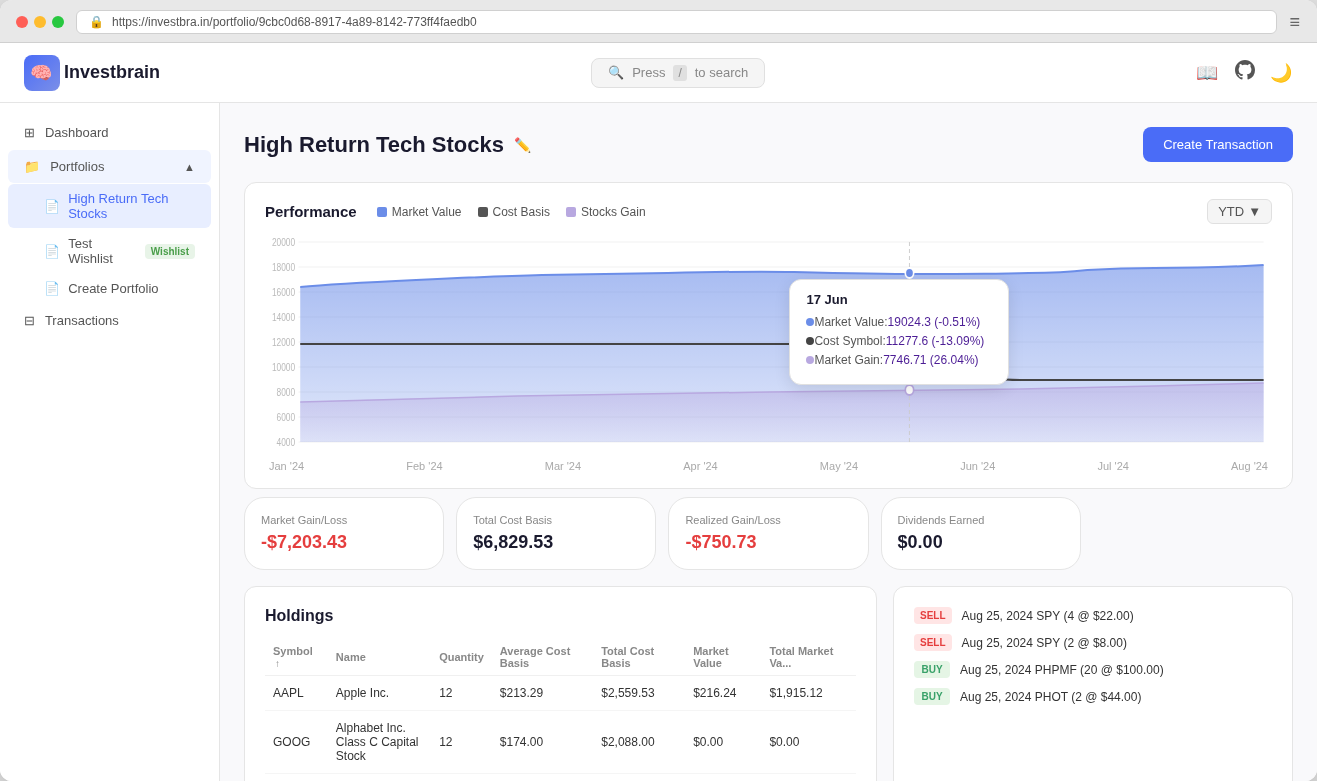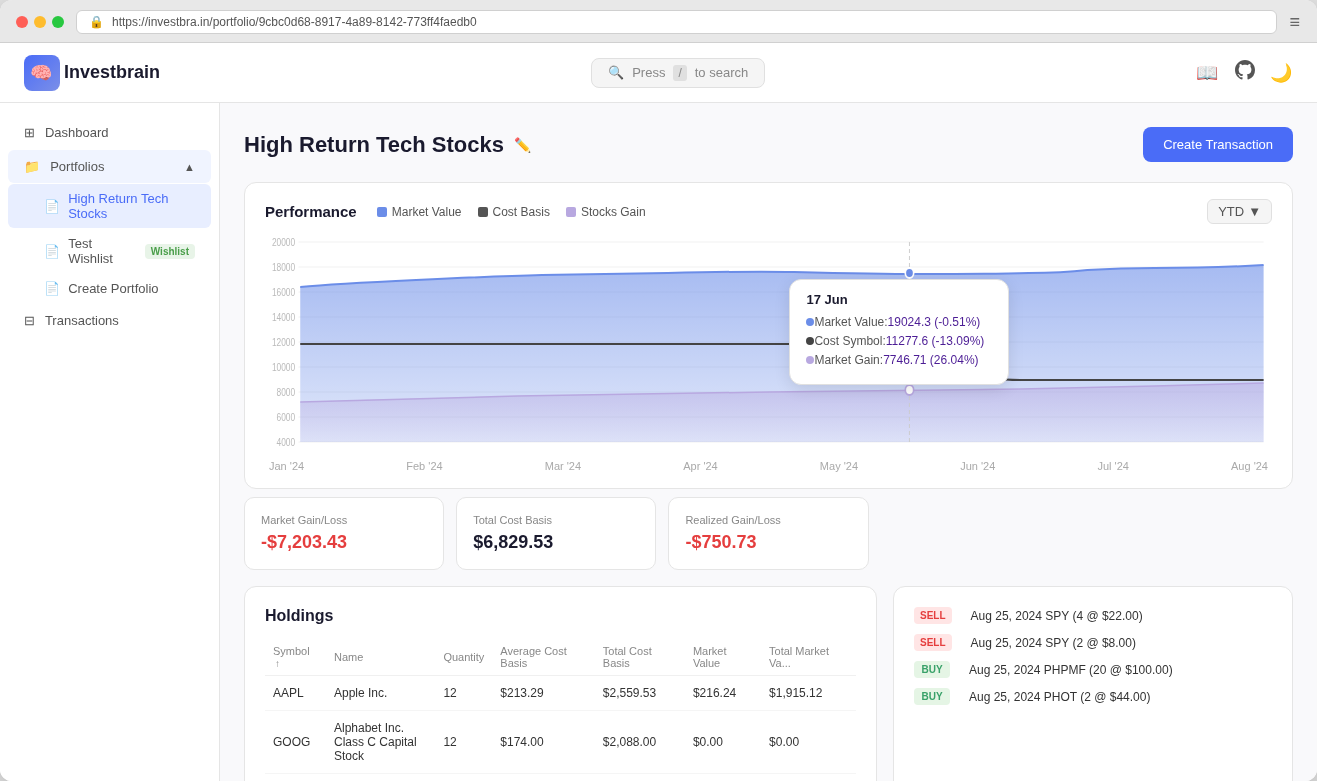--- a/index.html
+++ b/index.html
@@ -253,21 +253,21 @@
     
     .stats-row {
       display: grid;
       grid-template-columns: repeat(5, 1fr);
       gap: 12px;
       margin-bottom: 16px;
     }
     .stat-card {
       background: white;
       border: 1px solid #e5e5e5;
-      border-radius: 10px;
+      border-radius: 20px;
       padding: 16px;
     }
     .stat-label { font-size: 11px; color: #888; margin-bottom: 6px; }
     .stat-value { font-size: 18px; font-weight: 600; color: #1a1a2e; }
     .stat-value.negative { color: #e53e3e; }
 
     
     .bottom-section {
       display: grid;
       grid-template-columns: 1fr 400px;
@@ -279,37 +279,37 @@
       font-weight: 600;
       color: #1a1a2e;
       margin-bottom: 14px;
     }
 
     .holdings-table { width: 100%; border-collapse: collapse; }
     .holdings-table th {
       text-align: left;
       font-size: 11px;
       color: #888;
-      font-weight: 400;
+      font-weight: 700;
       padding: 6px 8px;
       border-bottom: 1px solid #f0f0f0;
     }
     .holdings-table td {
       font-size: 12px;
       color: #333;
       padding: 10px 8px;
       border-bottom: 1px solid #f5f5f5;
     }
     .sort-icon { font-size: 10px; margin-left: 2px; }
 
     .activity-list { display: flex; flex-direction: column; gap: 10px; }
     .activity-item {
       display: flex;
       align-items: center;
-      gap: 19px;
+      gap: 10px;
       font-size: 12px;
       color: #333;
     }
     .activity-badge {
       font-size: 10px;
       font-weight: 700;
       padding: 3px 6px;
       border-radius: 4px;
       min-width: 36px;
       text-align: center;
@@ -563,20 +563,24 @@
             <div class="stat-label">Market Gain/Loss</div>
             <div class="stat-value negative">-$7,203.43</div>
           </div>
           <div class="stat-card">
             <div class="stat-label">Total Cost Basis</div>
             <div class="stat-value">$6,829.53</div>
           </div>
           <div class="stat-card">
             <div class="stat-label">Realized Gain/Loss</div>
             <div class="stat-value negative">-$750.73</div>
+          </div>
+          <div class="stat-card">
+            <div class="stat-label">Dividends Earned</div>
+            <div class="stat-value">$0.00</div>
           </div>
         </div>
 
         <div class="bottom-section">
 
           <div class="card" style="padding:20px;">
             <div class="section-title">Holdings</div>
             <table class="holdings-table">
               <thead>
                 <tr>

